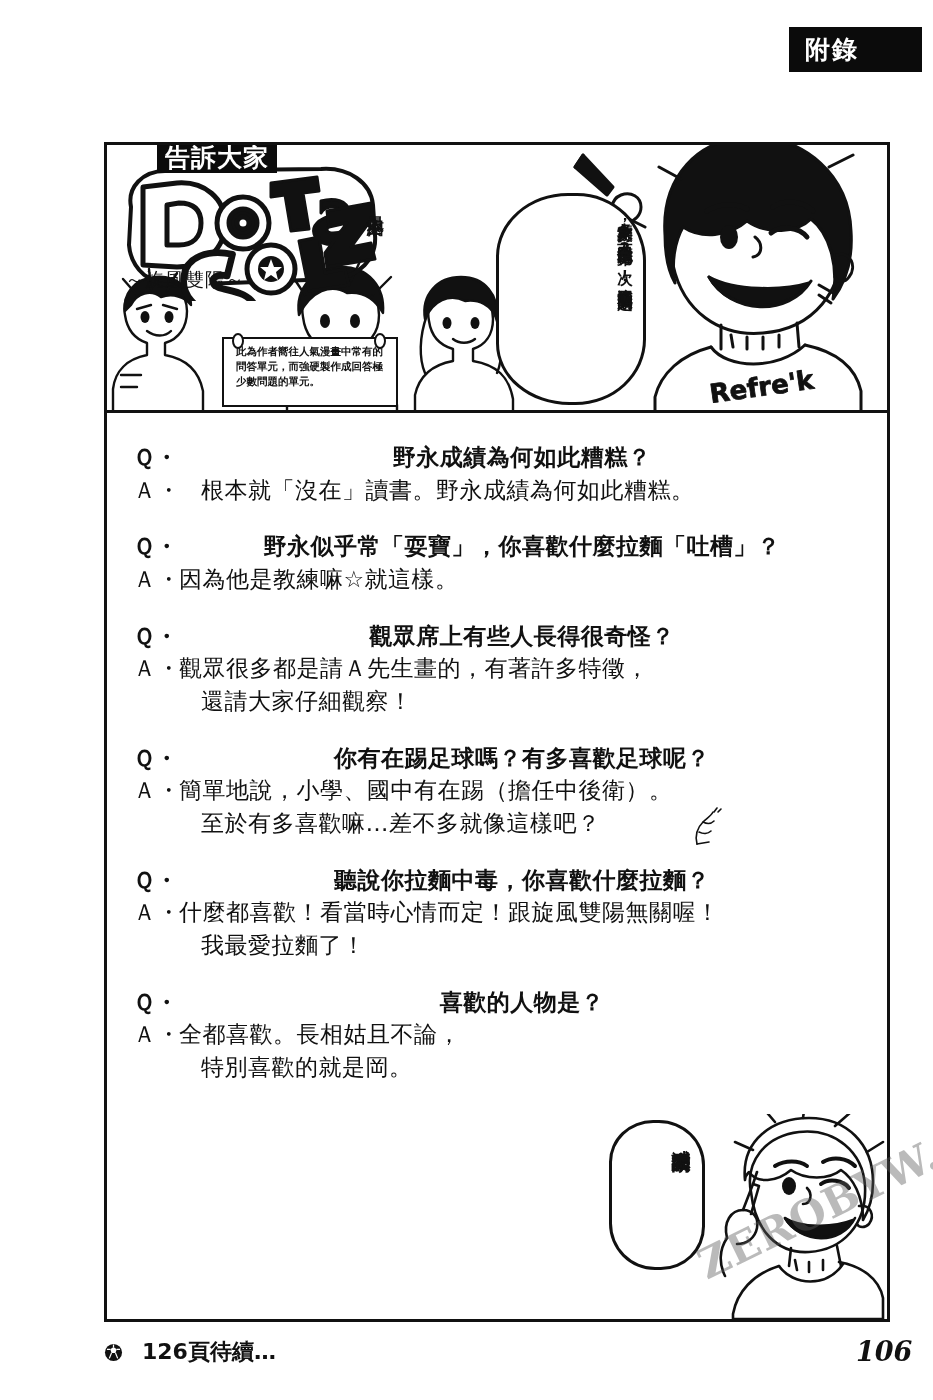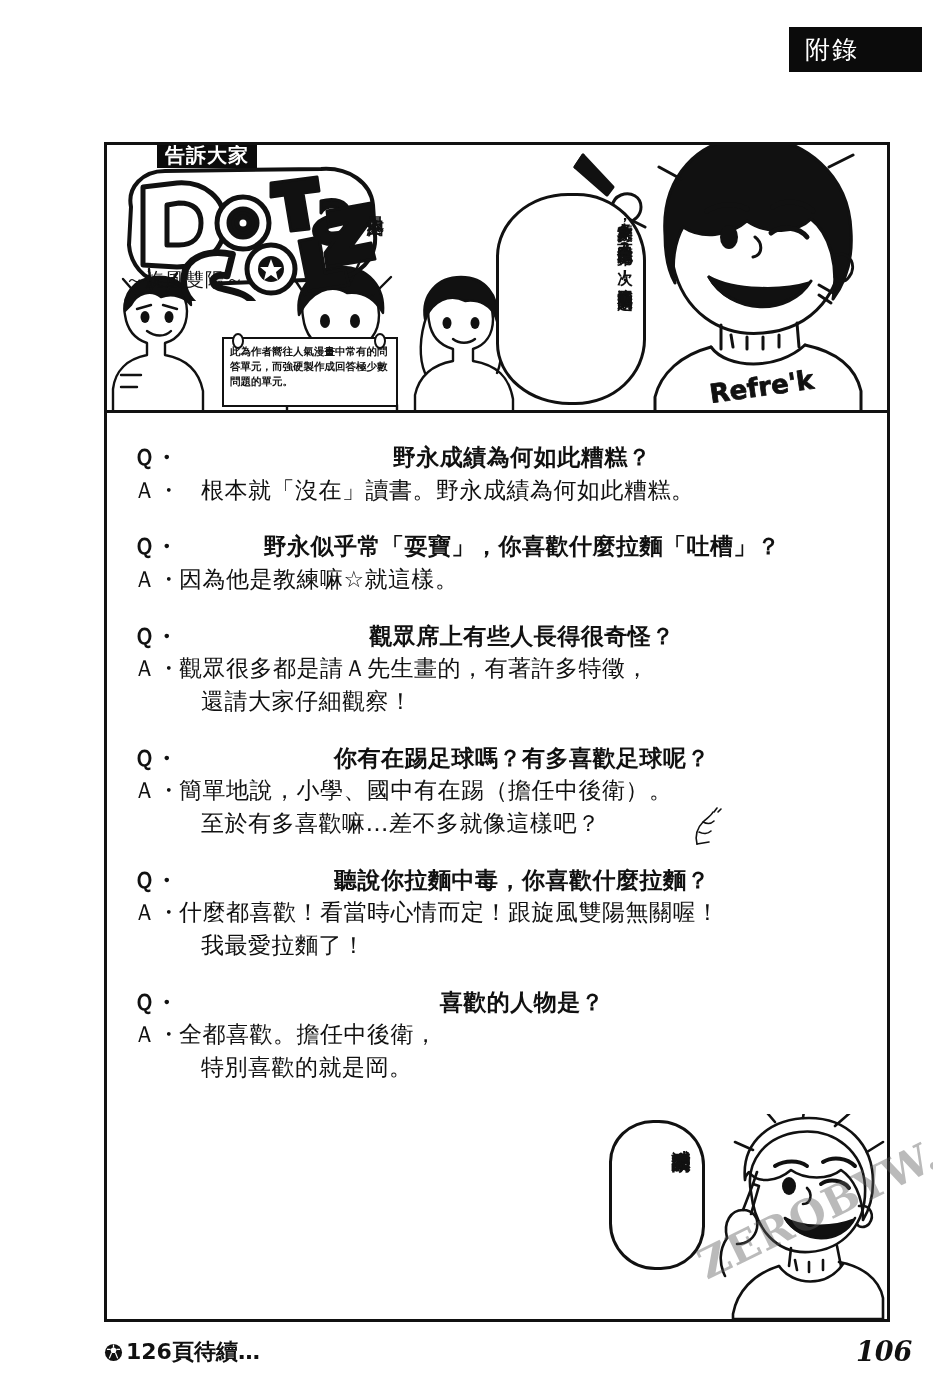--- a/index.html
+++ b/index.html
@@ -25,21 +25,21 @@
     height: 45px;
     background: #0b0b0b;
     display: flex;
     align-items: center;
     padding-left: 16px;
     box-sizing: border-box;
   }
   #appendix-banner .label {
     color: #ffffff;
     font-size: 25px;
-    font-weight: normal;
+    font-weight: bold;
     letter-spacing: 2px;
     line-height: 1;
   }
 
   
   #comic-frame {
     position: absolute;
     left: 104px;
     top: 142px;
     width: 786px;
@@ -62,21 +62,21 @@
     overflow: hidden;
   }
 
   
   #tell-everyone-chip {
     position: absolute;
     left: 50px;
     top: -14px;
     background: #0b0b0b;
     color: #fff;
-    font-size: 20px;
+    font-size: 25px;
     font-weight: bold;
     letter-spacing: 1px;
     padding: 14px 8px 3px 8px;
     line-height: 1;
     z-index: 6;
   }
 
   
   #series-logo {
     position: absolute;
@@ -114,21 +114,21 @@
   
   #note-box {
     position: absolute;
     left: 115px;
     top: 192px;
     width: 176px;
     height: 70px;
     border: 2px solid #111;
     background: #fff;
     box-sizing: border-box;
-    padding: 5px 6px;
+    padding: 5px 12px;
     z-index: 7;
   }
   #note-box .note-text {
     font-family: "DejaVu Serif", "Liberation Serif", serif;
     font-size: 10.5px;
     line-height: 1.45;
     letter-spacing: 0px;
     font-weight: bold;
     display: block;
   }
@@ -275,21 +275,21 @@
   }
   #header-kids svg { display:block; width:100%; height:100%; }
 
   
   #footer-continue {
     position: absolute;
     left: 104px;
     top: 1341px;
     display: flex;
     align-items: center;
-    gap: 3px;
+    gap: 19px;
   }
   #footer-continue .ball-icon {
     width: 19px; height: 19px;
     flex: none;
     display: inline-block;
   }
   #footer-continue .continue-label {
     font-size: 22px;
     font-weight: bold;
     letter-spacing: 0px;
@@ -549,21 +549,21 @@
     <div class="qa-item">
       <div class="qa-row">
         <span class="qa-marker q">Ｑ・</span>
         <span class="qa-lines">
           <div class="qa-line bold">喜歡的人物是？</div>
         </span>
       </div>
       <div class="qa-row">
         <span class="qa-marker a">Ａ・</span>
         <span class="qa-lines">
-          <div class="qa-line">全都喜歡。擔任中後衛，</div>
+          <div class="qa-line">全都喜歡。長相姑且不論，</div>
           <div class="qa-line indent">特別喜歡的就是岡。</div>
         </span>
       </div>
     </div>
   </div>
 
   <div id="thanks-group">
     <div id="thanks-bubble">
       <div class="bubble-shape"></div>
       <div class="bubble-text">感謝大家發問！</div>

